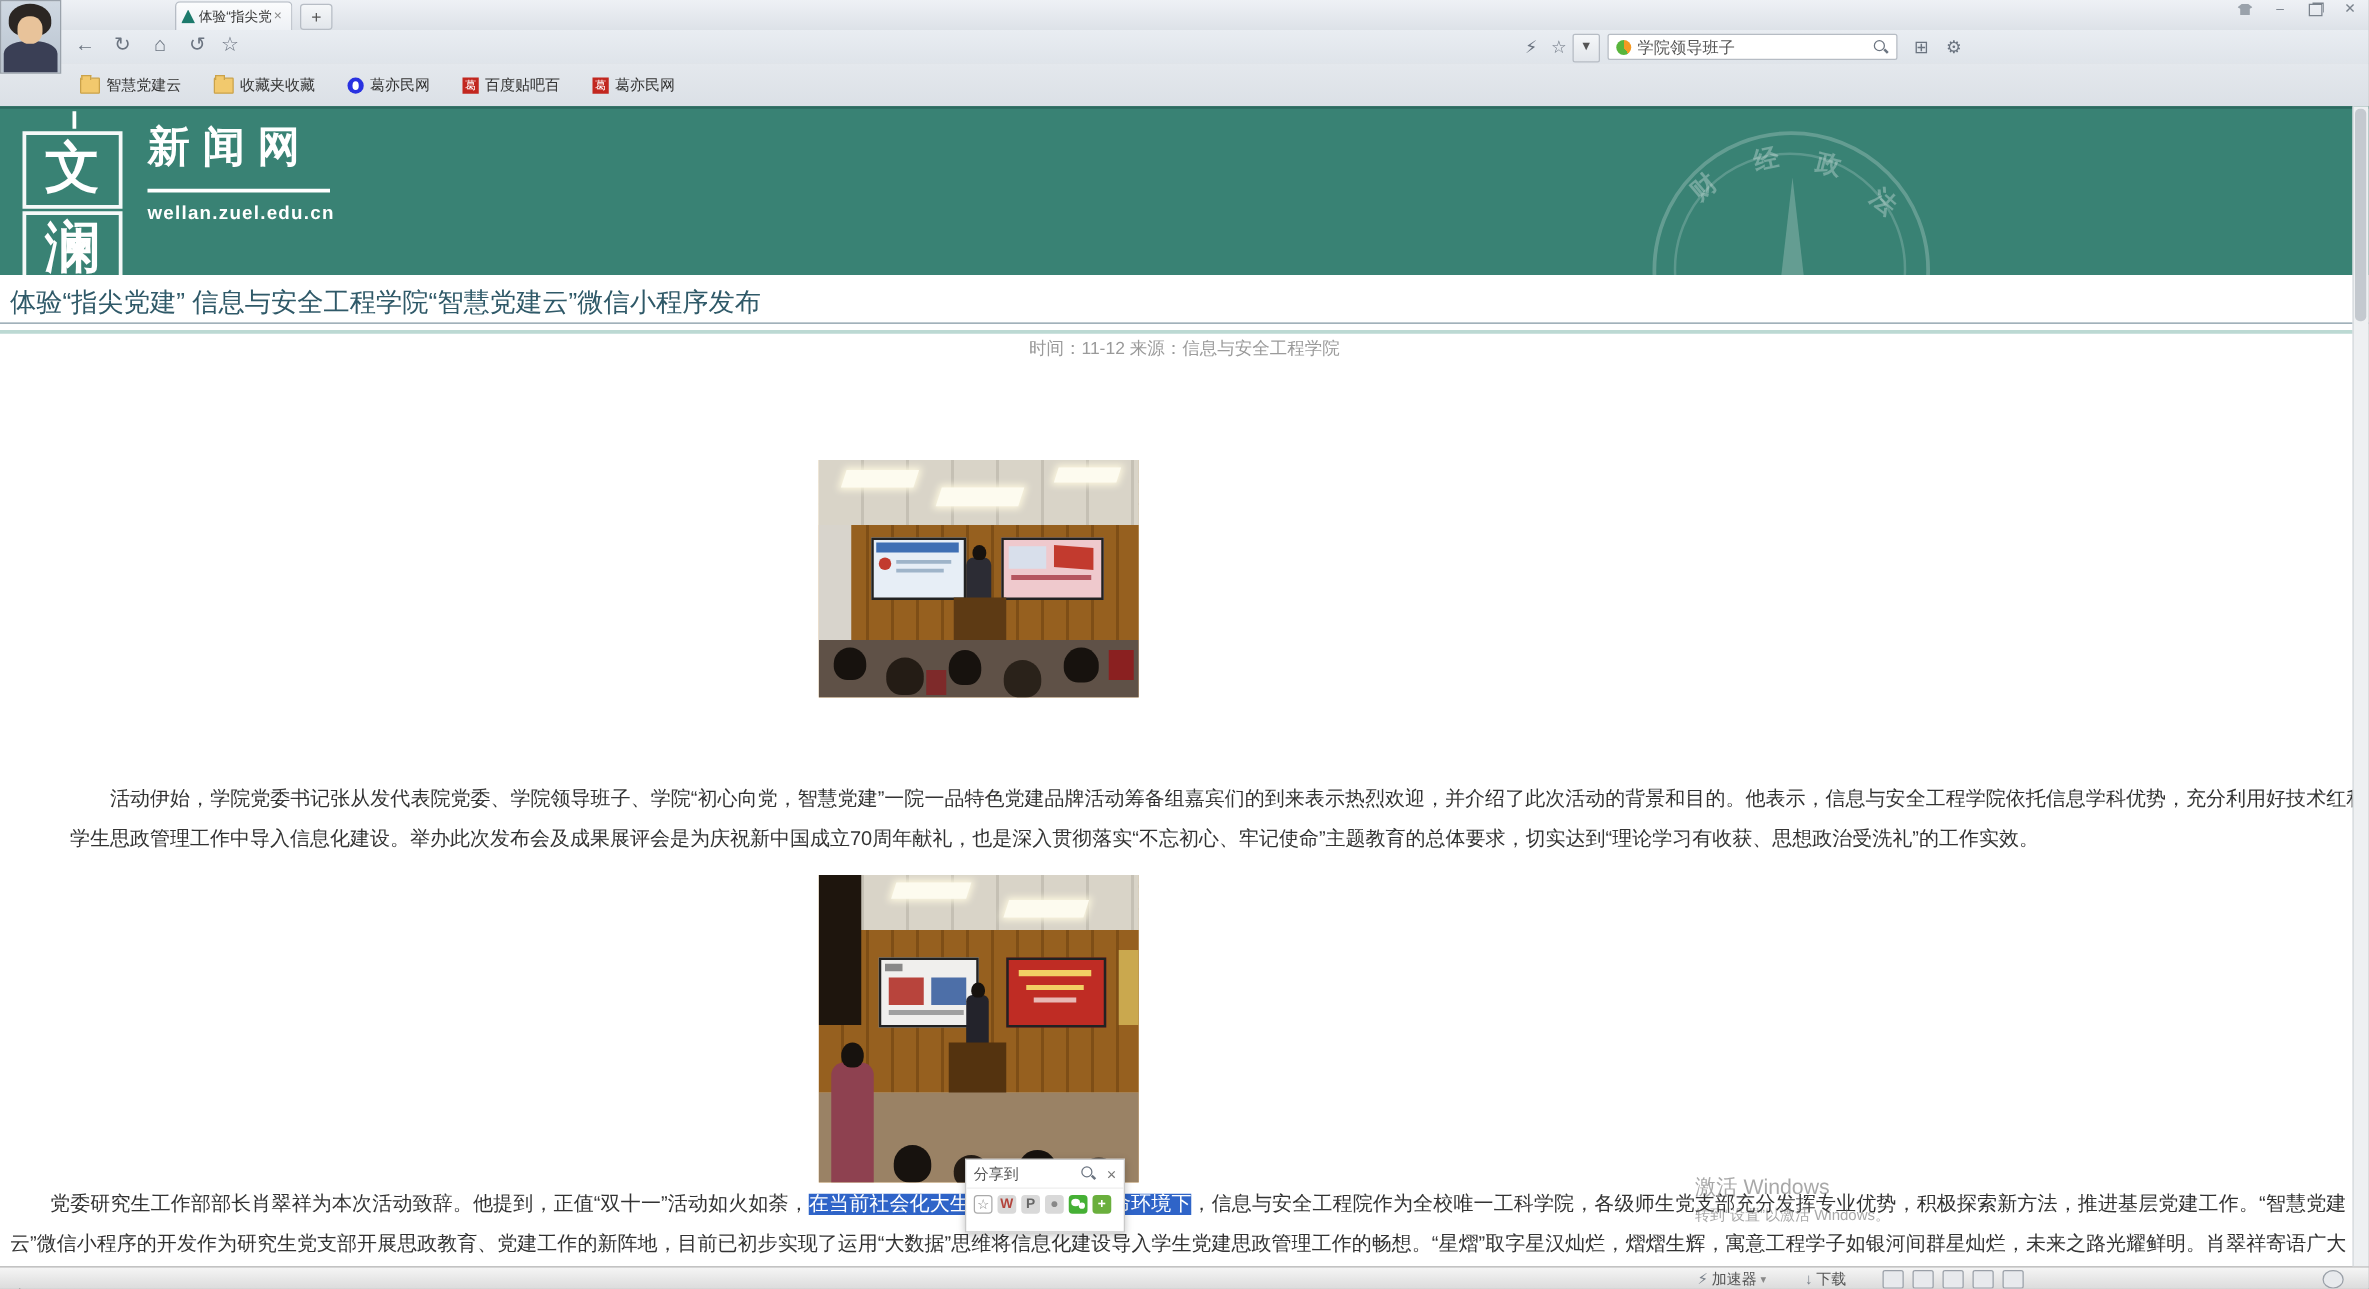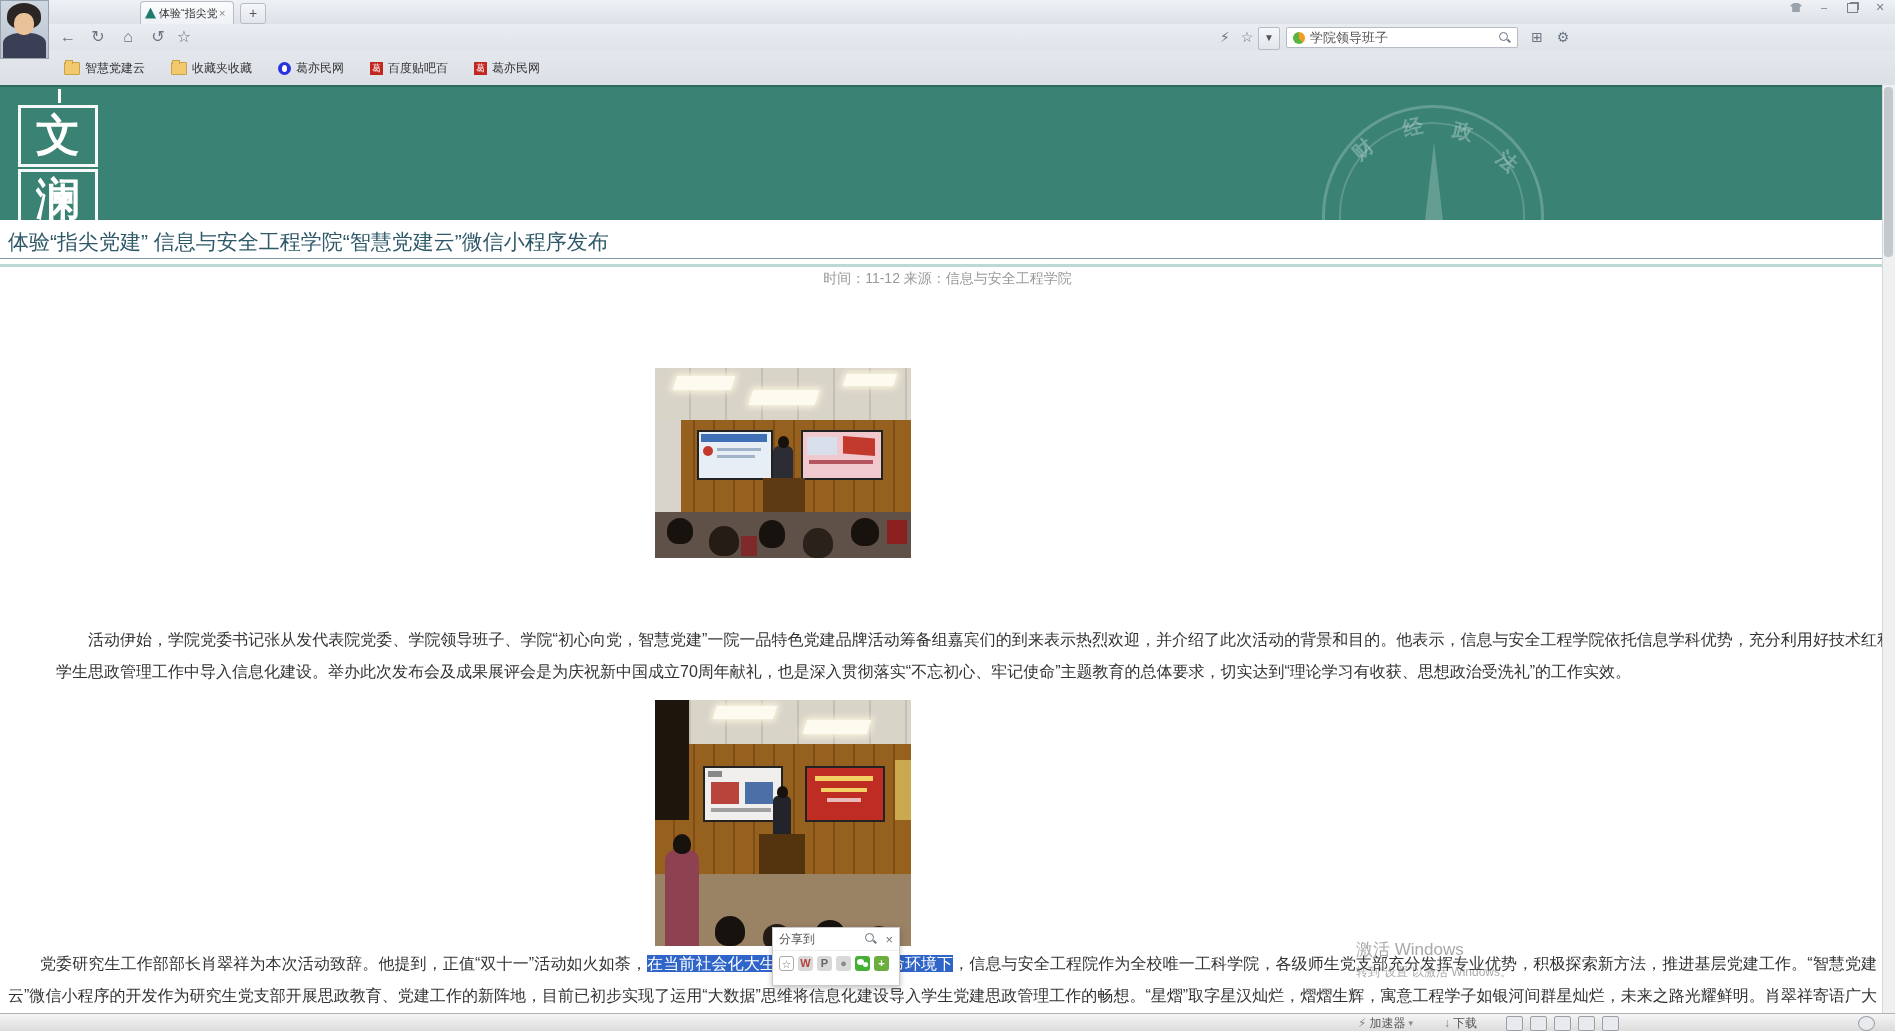--- a/index.html
+++ b/index.html
@@ -200,20 +200,25 @@
       <span>葛亦民网</span>
     </div>
   </div>
 
   <div class="siteheader">
     <div class="logo">
       <div class="tick"></div>
       <div class="ch">文</div>
       <div class="ch ch2">澜</div>
     </div>
+    <div class="brand">
+      <div class="nm">新闻网</div>
+      <div class="ln"></div>
+      <div class="dm">wellan.zuel.edu.cn</div>
+    </div>
     <div class="seal">
       <div class="in"></div>
       <div class="nib"></div>
       <span style="left:28px;top:28px;transform:rotate(-40deg);">财</span>
       <span style="left:78px;top:6px;transform:rotate(-12deg);">经</span>
       <span style="left:128px;top:10px;transform:rotate(14deg);">政</span>
       <span style="left:172px;top:40px;transform:rotate(42deg);">法</span>
     </div>
   </div>
 

